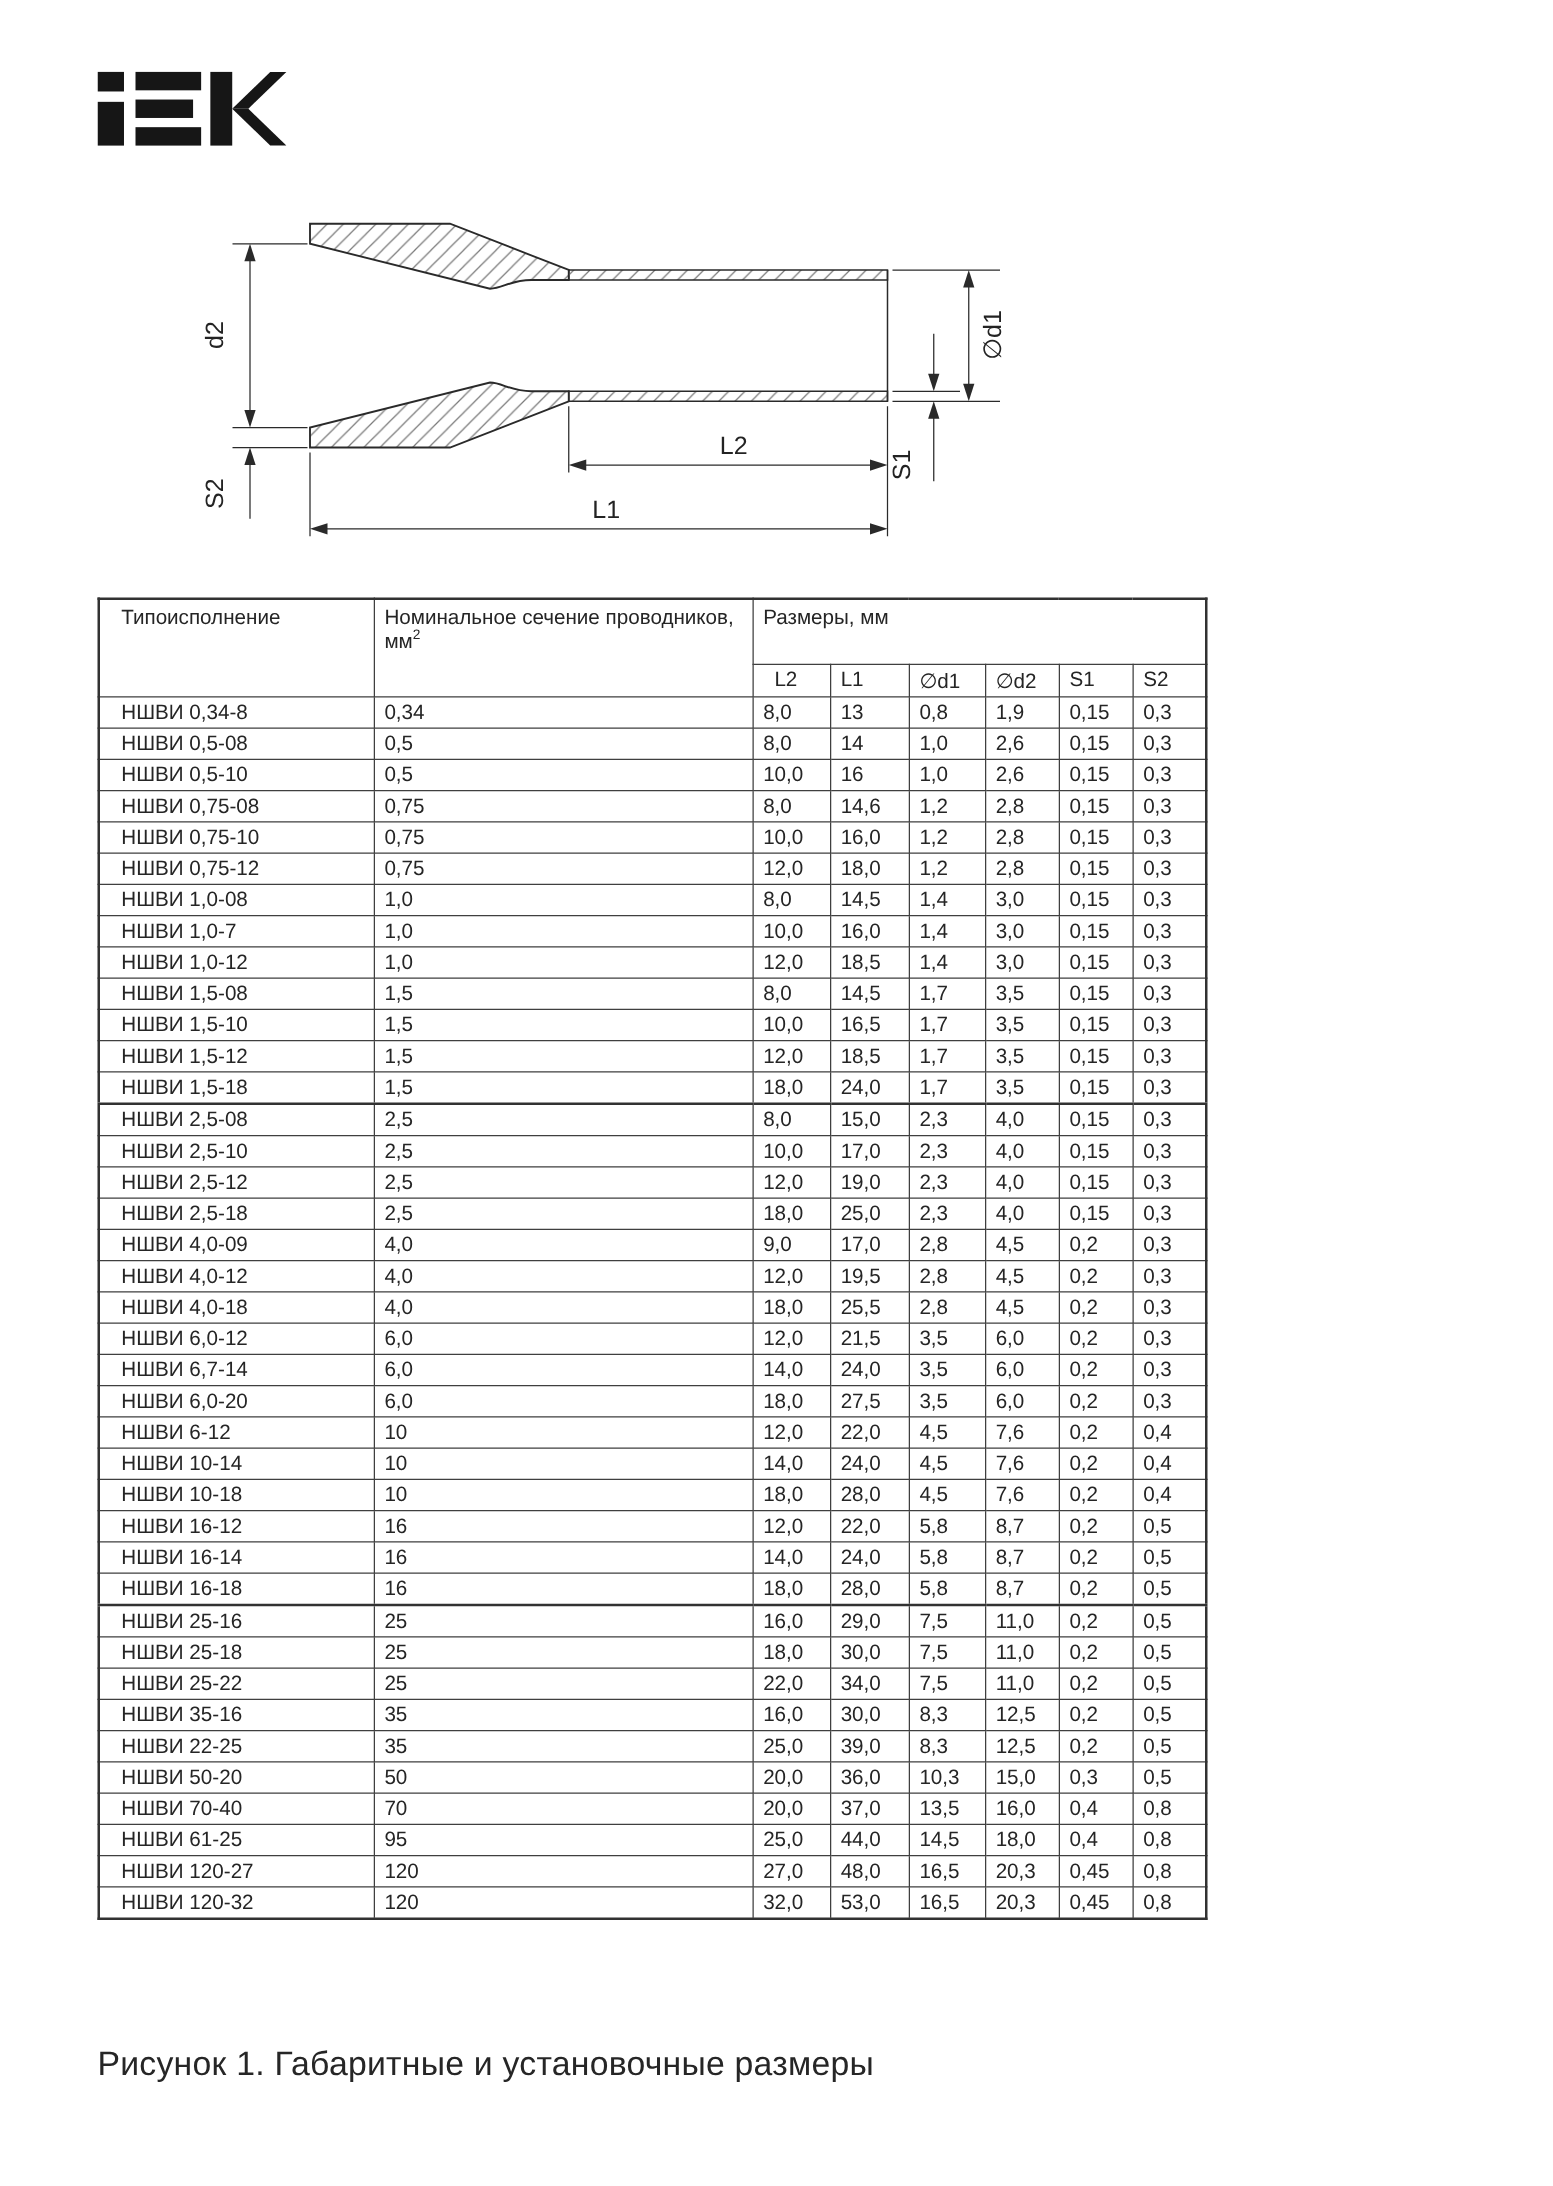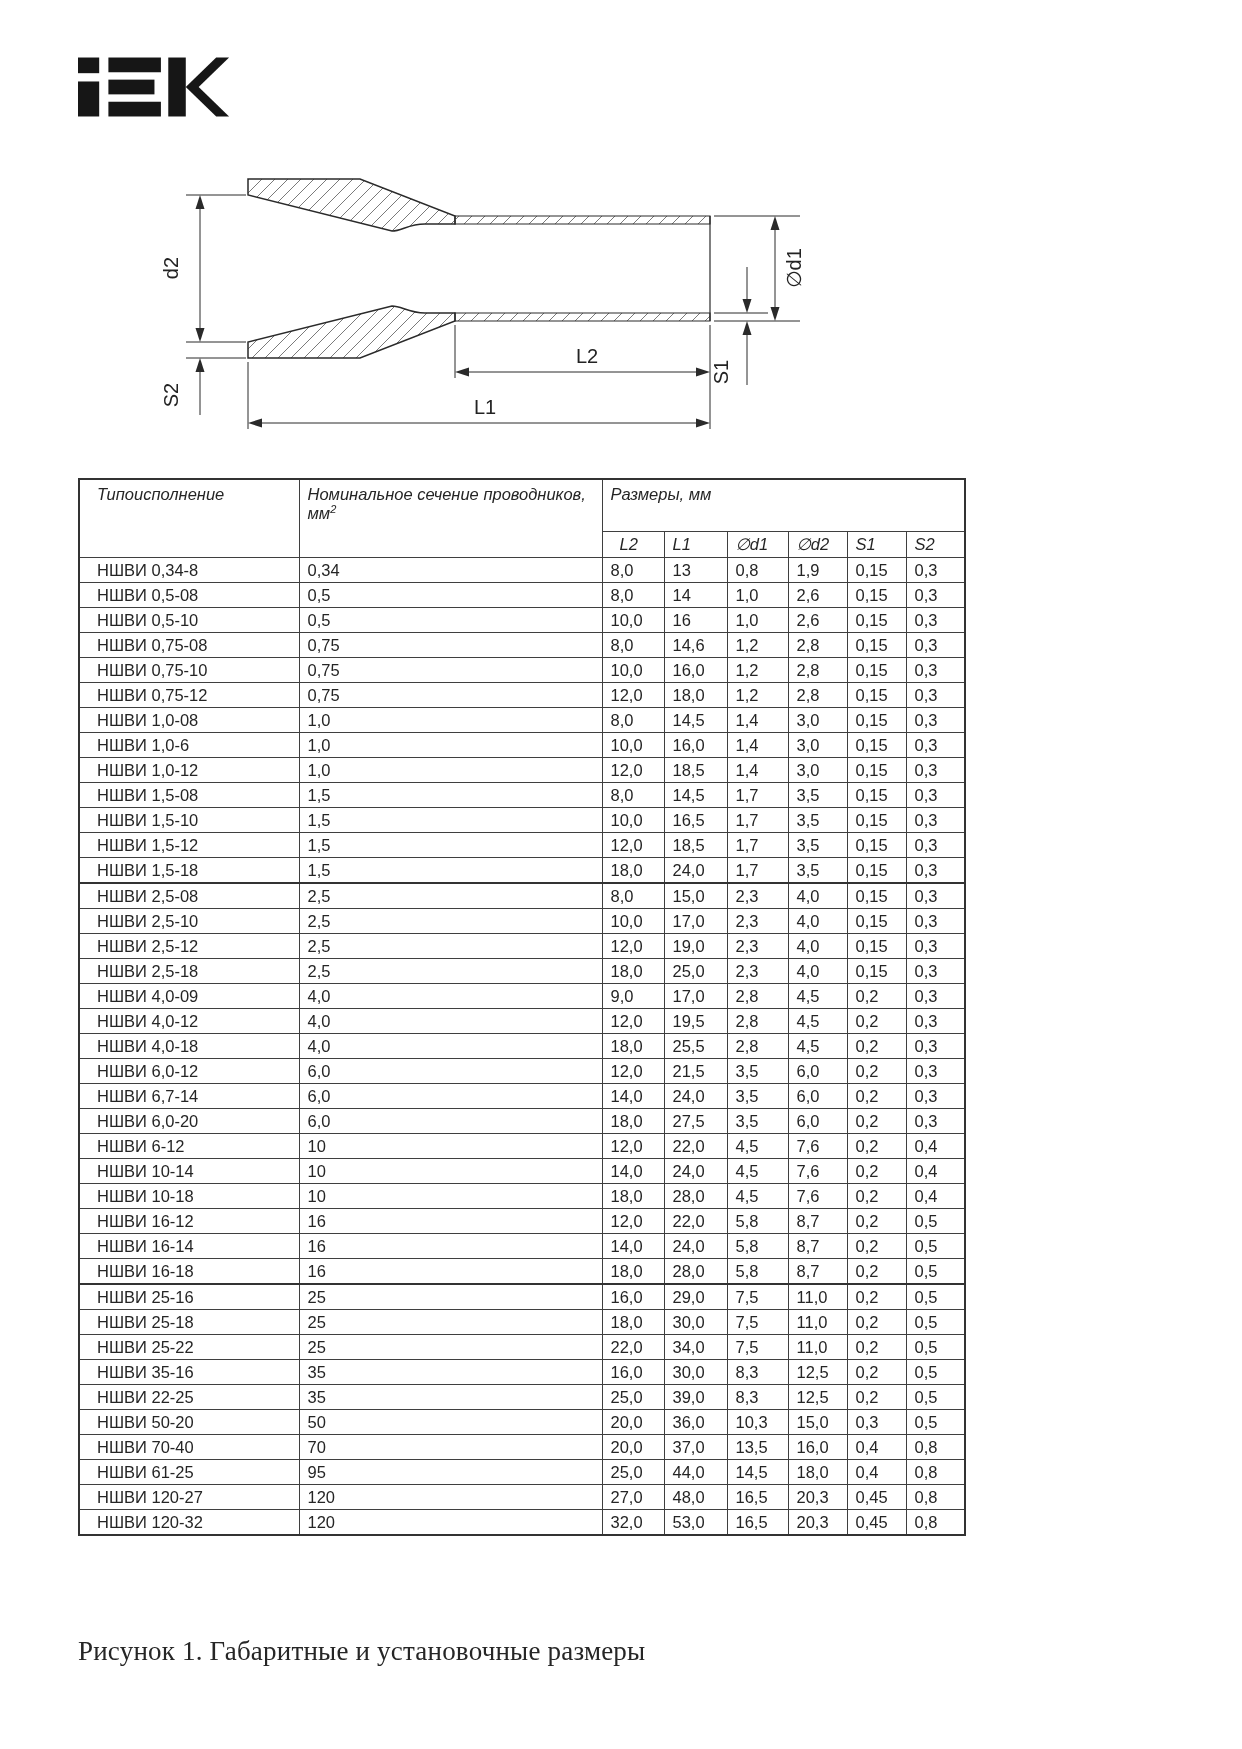--- a/index.html
+++ b/index.html
@@ -20,32 +20,32 @@
     border:2px solid #323232;
   }
   .dim-table th,.dim-table td{
     border:1px solid #3f3f3f;
     font-weight:normal;
     text-align:left;
     font-size:16.5px;
     color:#252525;
     overflow:hidden;white-space:nowrap;
   }
-  .dim-table thead th{vertical-align:top;padding:5px 6px 0 8px;font-style:italic;}
+  .dim-table thead th{vertical-align:top;padding:5px 6px 0 8px;}
   .dim-table th.h-main{height:46px;}
   .dim-table thead tr.subrow th{height:22px;padding-top:3px;}
   .dim-table td{height:24px;padding:0 4px 0 8px;vertical-align:middle;}
   .dim-table td:first-child, .dim-table th:first-child{padding-left:17px;}
   .dim-table sup{font-size:11px;line-height:0;}
   
   .dim-table tbody tr:nth-child(14) td,
   .dim-table tbody tr:nth-child(30) td{border-top:2px solid #323232;}
   .caption{
     position:absolute;left:78px;top:1636px;
-    font-size:27px;color:#262626;letter-spacing:0.2px;font-family:Liberation Serif, serif;
+    font-size:27px;color:#262626;letter-spacing:0.2px;
   }
   svg text{font-family:"Liberation Sans",sans-serif;}
 </style>
 </head>
 <body>
 
 <div class="page">
 
   <svg class="logo" width="152" height="64" viewBox="0 0 165 64" aria-label="IEK">
     <g fill="#161616">
@@ -217,21 +217,21 @@
           <td>НШВИ 1,0-08</td>
           <td>1,0</td>
           <td>8,0</td>
           <td>14,5</td>
           <td>1,4</td>
           <td>3,0</td>
           <td>0,15</td>
           <td>0,3</td>
         </tr>
         <tr>
-          <td>НШВИ 1,0-6</td>
+          <td>НШВИ 1,0-7</td>
           <td>1,0</td>
           <td>10,0</td>
           <td>16,0</td>
           <td>1,4</td>
           <td>3,0</td>
           <td>0,15</td>
           <td>0,3</td>
         </tr>
         <tr>
           <td>НШВИ 1,0-12</td>

